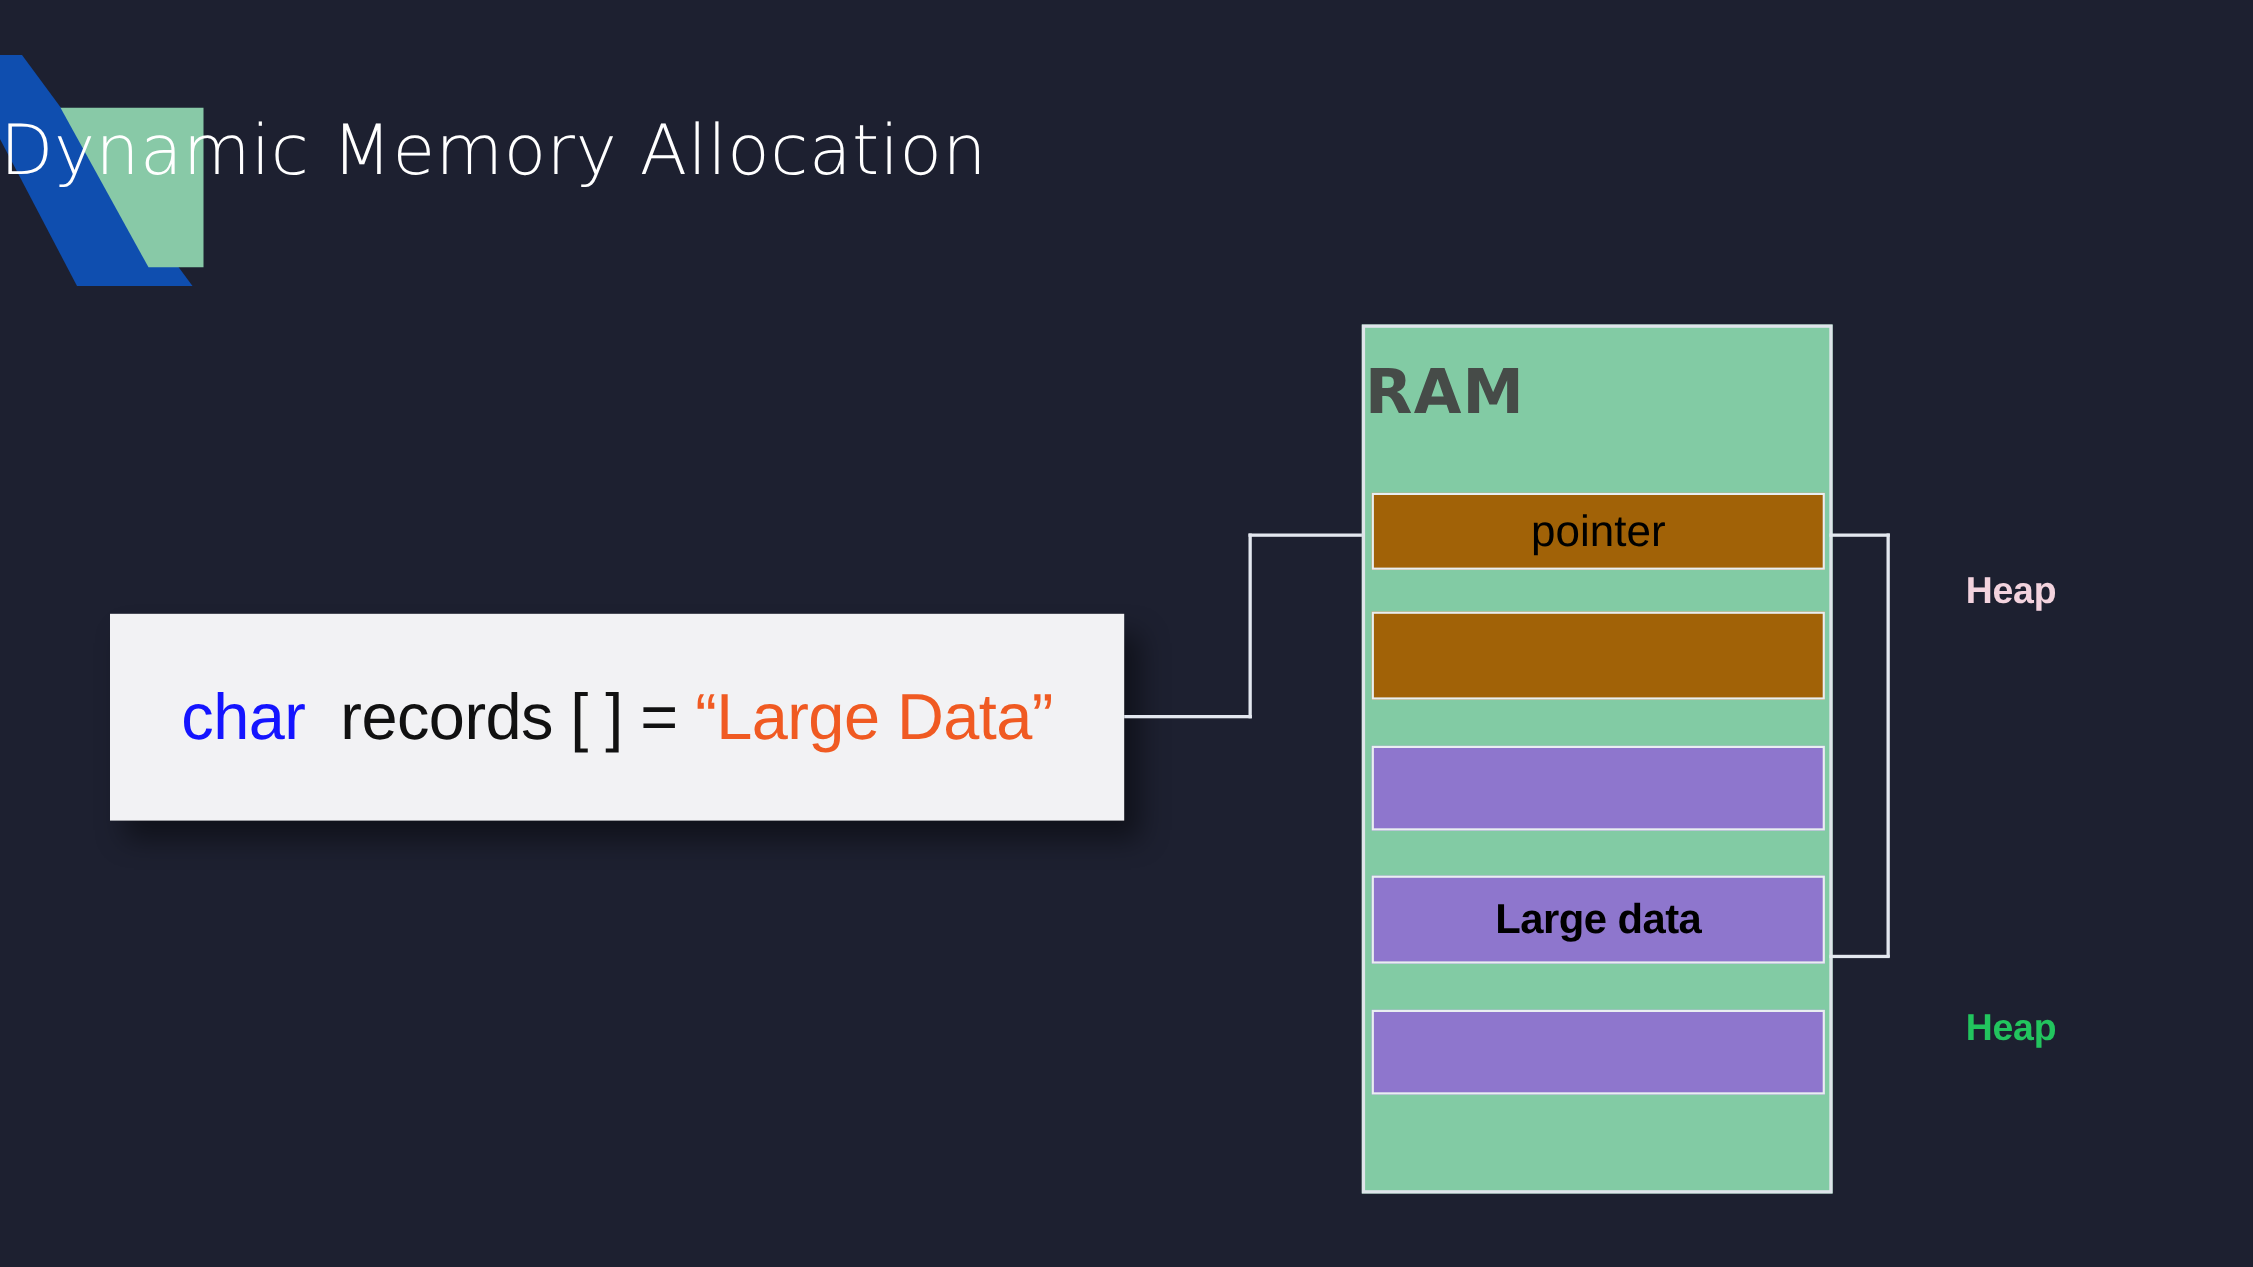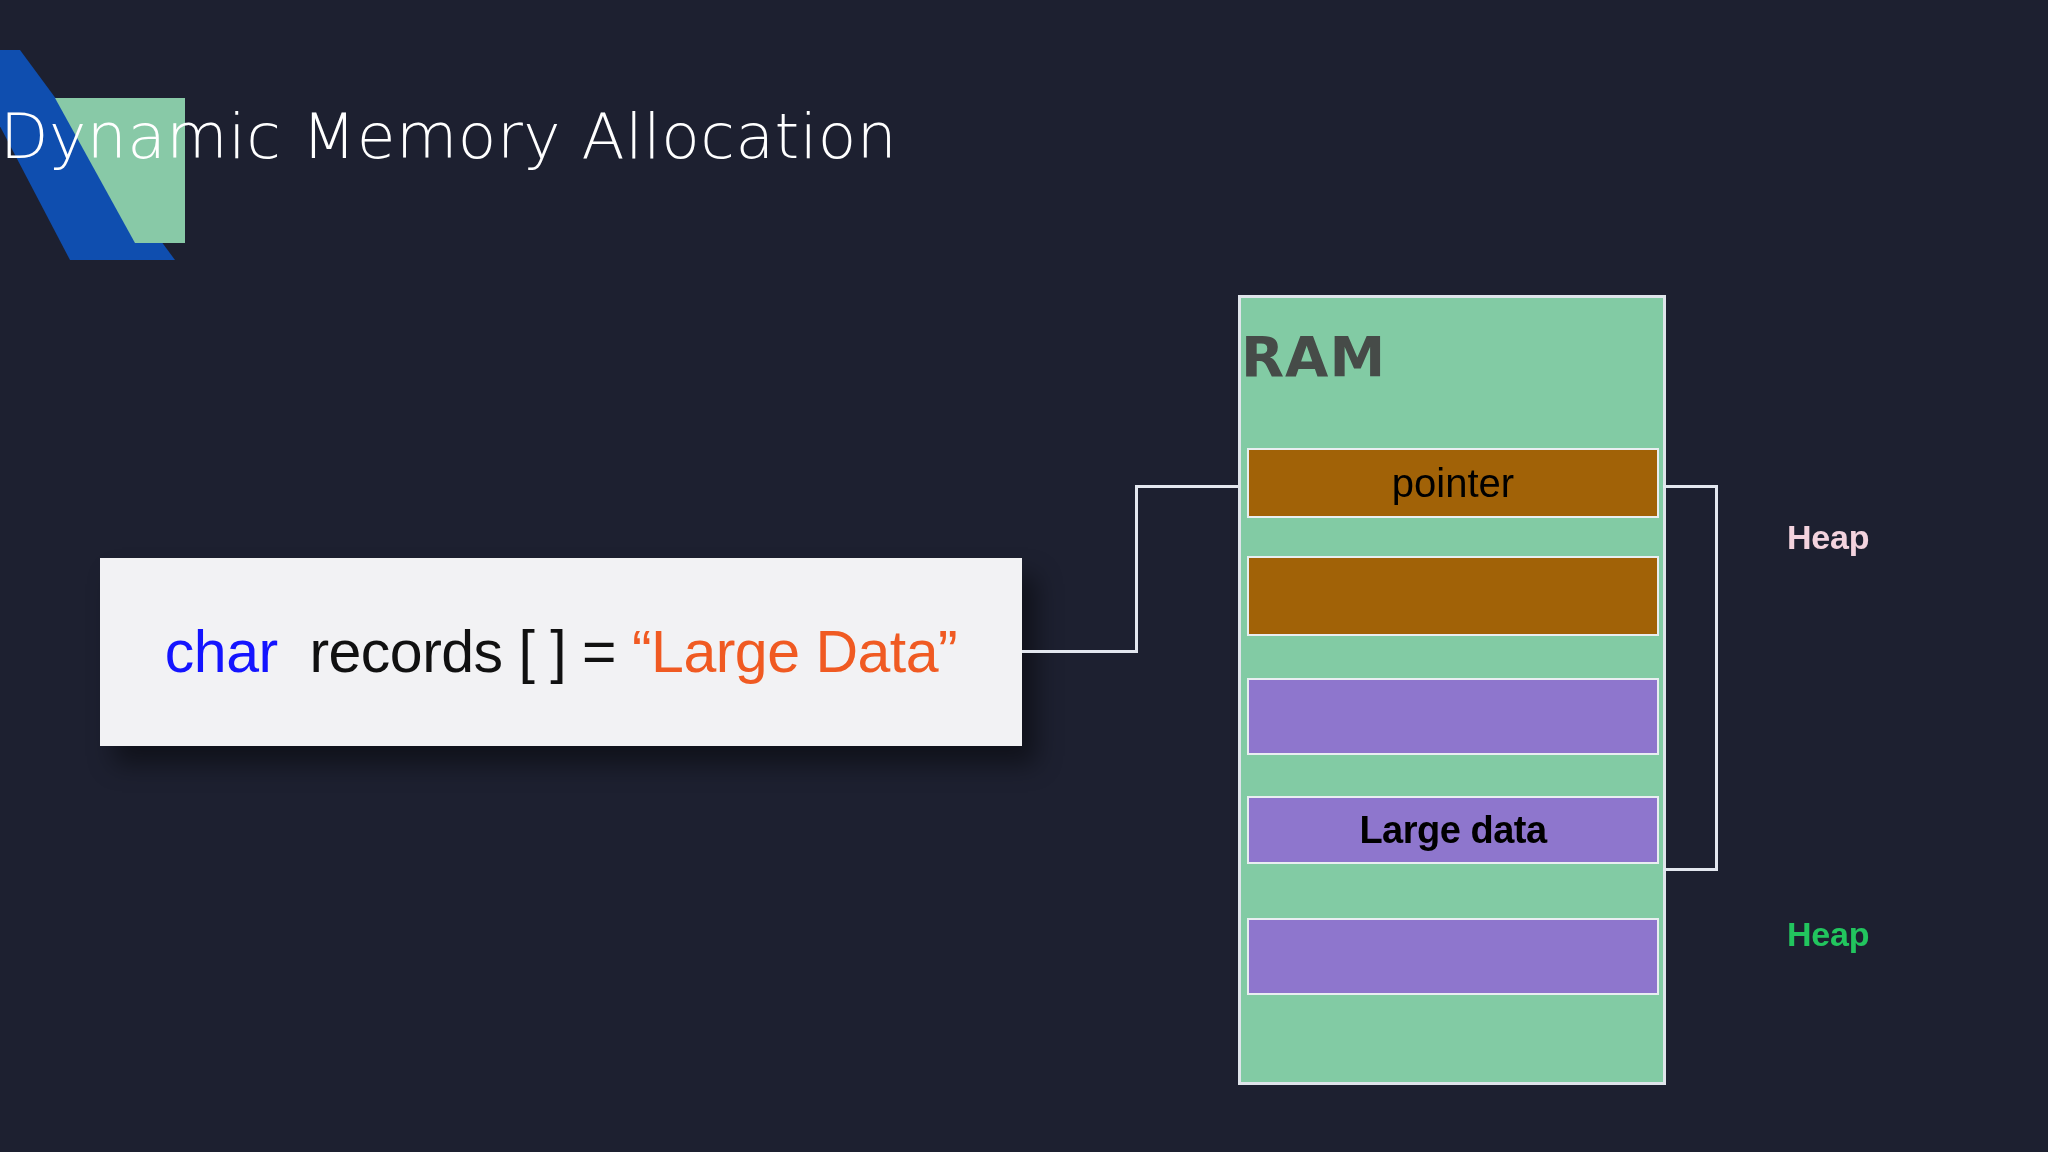--- a/index.html
+++ b/index.html
@@ -163,21 +163,21 @@
   </div>
 
   <div class="ram-slot pink" style="top:258px; height:80px;">
     <span class="slot-label"></span>
   </div>
 
   <div class="ram-slot purple" style="top:380px; height:77px;">
     <span class="slot-label"></span>
   </div>
 
-  <div class="ram-slot purple" style="top:498px; height:68px;">
+  <div class="ram-slot purple" style="top:498px; height:80px;">
     <span class="slot-label bold">Large data</span>
   </div>
 
   <div class="ram-slot purple" style="top:620px; height:77px;">
     <span class="slot-label"></span>
   </div>
 </div>
 
 <div class="conn h" style="left:1663px; top:485px; width:55px;"></div>
 <div class="conn v" style="left:1715px; top:485px; height:385px;"></div>

